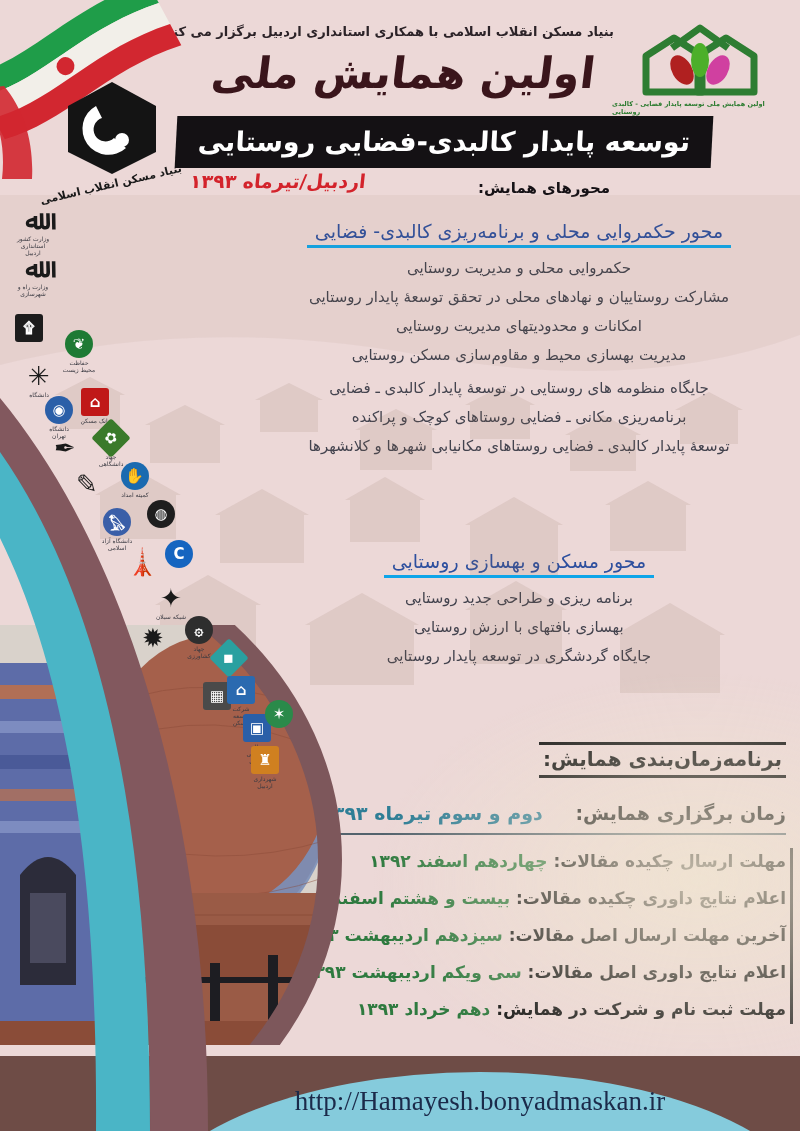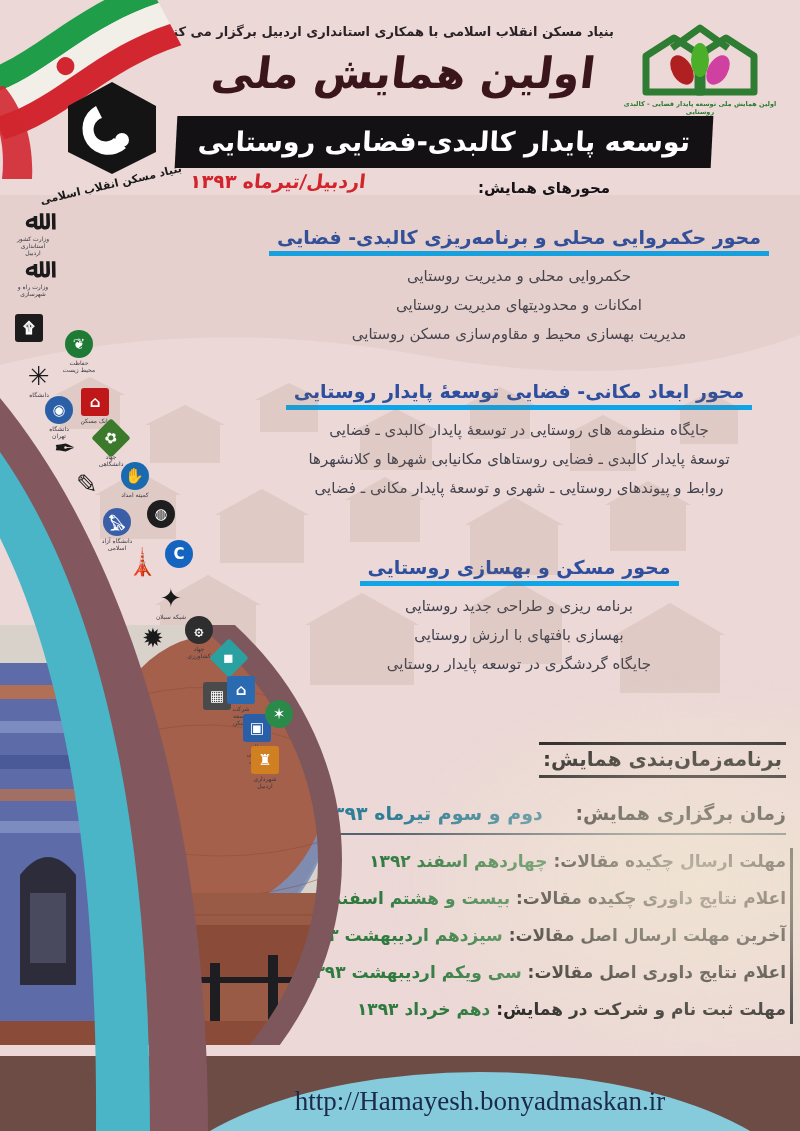--- a/index.html
+++ b/index.html
@@ -11,22 +11,22 @@
   .organizer{top:24px;right:186px;font-size:13px;font-weight:bold;color:#2c2328;direction:rtl;}
   .title1{top:48px;left:250px;width:345px;text-align:center;font-size:43px;font-weight:bold;color:#3a151b;
           transform:skewX(-7deg);letter-spacing:-1px;direction:rtl;white-space:nowrap;}
   .title-band{top:116px;left:176px;width:536px;height:52px;background:#141114;color:#ffffff;
           font-size:27px;font-weight:bold;text-align:center;line-height:52px;direction:rtl;
           transform:skewX(-3deg);white-space:nowrap;}
   .red-date{top:170px;left:190px;font-size:19px;font-weight:bold;color:#d3232b;transform:skewX(-6deg);direction:rtl;}
   .axes-heading{top:179px;right:190px;font-size:15px;font-weight:bold;color:#161216;direction:rtl;}
   
   .section{left:245px;width:548px;text-align:center;direction:rtl;}
-  .section .sec-title{display:inline-block;font-size:19px;font-weight:bold;color:#2d4f9e;
-          border-bottom:5px solid #0ea5e9;padding:0 8px 3px 8px;margin-bottom:6px;margin-top:6px;}
+  .section .sec-title{display:inline-block;font-size:19px;font-weight:normal;color:#2d4f9e;
+          border-bottom:3px solid #0ea5e9;padding:0 8px 3px 8px;margin-bottom:6px;}
   .section .line{font-size:15px;line-height:29px;color:#43434e;}
   #section-1{top:220px;} #section-2{top:374px;} #section-3{top:550px;}
   
   .schedule{top:742px;right:14px;width:470px;direction:rtl;text-align:right;}
   .sched-title{display:inline-block;font-size:20px;font-weight:bold;color:#121212;
           border-top:3px solid #121212;border-bottom:3px solid #121212;padding:2px 4px 4px 4px;}
   .time-row{margin-top:24px;font-size:19px;font-weight:bold;color:#141414;}
   .time-row .val{color:#2e7e96;margin-right:26px;}
   .sched-rule{margin-top:9px;border:none;border-top:2px solid #53636d;width:100%;}
   .sched-items{margin-top:4px;}
@@ -45,21 +45,21 @@
   .village{top:195px;left:0;z-index:1;}
   .beige-glow{top:670px;left:370px;width:470px;height:420px;z-index:2;
       background:radial-gradient(ellipse at 70% 50%, rgba(240,229,208,0.8), rgba(240,229,208,0) 70%);}
   .photo-svg{top:625px;left:0;z-index:22;}
   .ribbons{top:0;left:0;z-index:24;}
   .flag-svg{top:-6px;left:-12px;z-index:50;}
   .bonyad-logo{top:80px;left:60px;z-index:50;}
   .bonyad-caption{top:178px;left:36px;width:150px;text-align:center;font-size:11px;font-weight:bold;
       color:#1a1a1a;transform:rotate(-13deg);direction:rtl;z-index:50;}
   .conf-logo{top:18px;left:616px;z-index:50;}
-  .conf-caption{top:100px;left:612px;width:176px;text-align:center;font-size:6.5px;font-weight:bold;
+  .conf-caption{top:100px;left:612px;width:176px;text-align:left;font-size:6.5px;font-weight:bold;
       color:#2e7d32;direction:rtl;z-index:50;}
   
   #logo-cascade{z-index:35;}
   .logo-chip{position:absolute;width:34px;text-align:center;z-index:35;}
   .logo-chip .shape{display:inline-flex;align-items:center;justify-content:center;width:28px;height:28px;
       color:#fff;font-size:15px;font-weight:bold;}
   .logo-chip .shape.circle{border-radius:50%;}
   .logo-chip .shape.square{border-radius:3px;}
   .logo-chip .shape.diamond{transform:rotate(45deg);border-radius:3px;}
   .logo-chip .shape.plain{background:transparent !important;color:#1a1a1a;font-size:26px;}
@@ -193,29 +193,29 @@
 
   <div class="abs organizer">بنیاد مسکن انقلاب اسلامی با همکاری استانداری اردبیل برگزار می کند:</div>
   <div class="abs title1">اولین همایش ملی</div>
   <div class="abs title-band">توسعه پایدار کالبدی-فضایی روستایی</div>
   <div class="abs red-date">اردبیل/تیرماه ۱۳۹۳</div>
   <div class="abs axes-heading">محورهای همایش:</div>
 
   <div class="abs section" id="section-1">
     <div><span class="sec-title">محور حکمروایی محلی و برنامه‌ریزی کالبدی- فضایی</span></div>
     <div class="line">حکمروایی محلی و مدیریت روستایی</div>
+    <div class="line">مشارکت روستاییان و نهادهای محلی در تحقق توسعهٔ پایدار روستایی</div>
     <div class="line">امکانات و محدودیتهای مدیریت روستایی</div>
     <div class="line">مدیریت بهسازی محیط و مقاوم‌سازی مسکن روستایی</div>
   </div>
 
   <div class="abs section" id="section-2">
-    <div><span class="sec-title">محور ابعاد مکانی- فضایی توسعهٔ پایدار روستایی</span></div>
     <div class="line">جایگاه منظومه های روستایی در توسعهٔ پایدار کالبدی ـ فضایی</div>
+    <div class="line">برنامه‌ریزی مکانی ـ فضایی روستاهای کوچک و پراکنده</div>
     <div class="line">توسعهٔ پایدار کالبدی ـ فضایی روستاهای مکانیابی شهرها و کلانشهرها</div>
-    <div class="line">روابط و پیوندهای روستایی ـ شهری و توسعهٔ پایدار مکانی ـ فضایی</div>
   </div>
 
   <div class="abs section" id="section-3">
     <div><span class="sec-title">محور مسکن و بهسازی روستایی</span></div>
     <div class="line">برنامه ریزی و طراحی جدید روستایی</div>
     <div class="line">بهسازی بافتهای با ارزش روستایی</div>
     <div class="line">جایگاه گردشگری در توسعه پایدار روستایی</div>
   </div>
 
   <div class="abs schedule">

